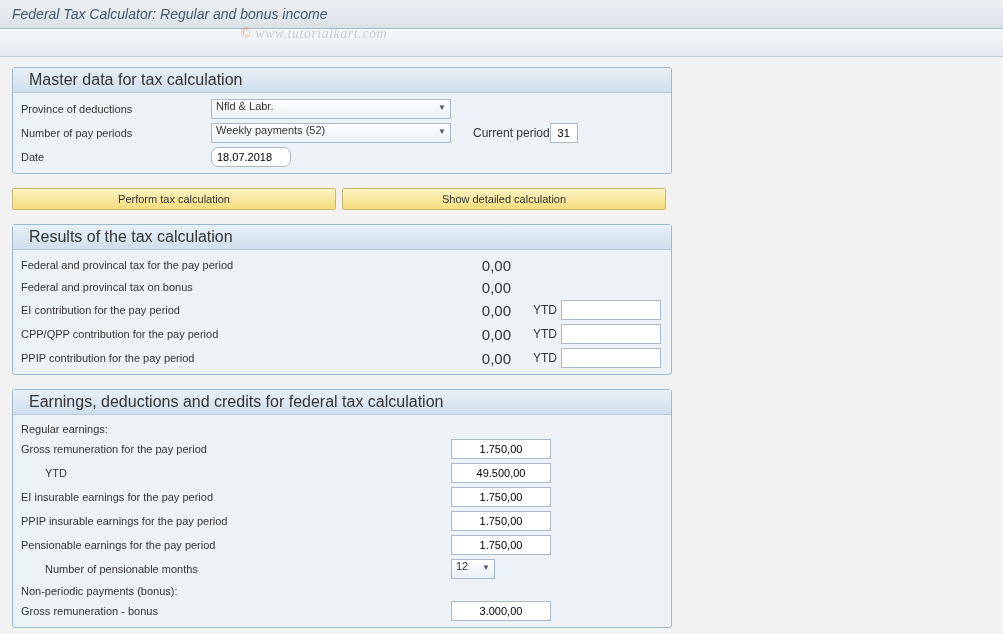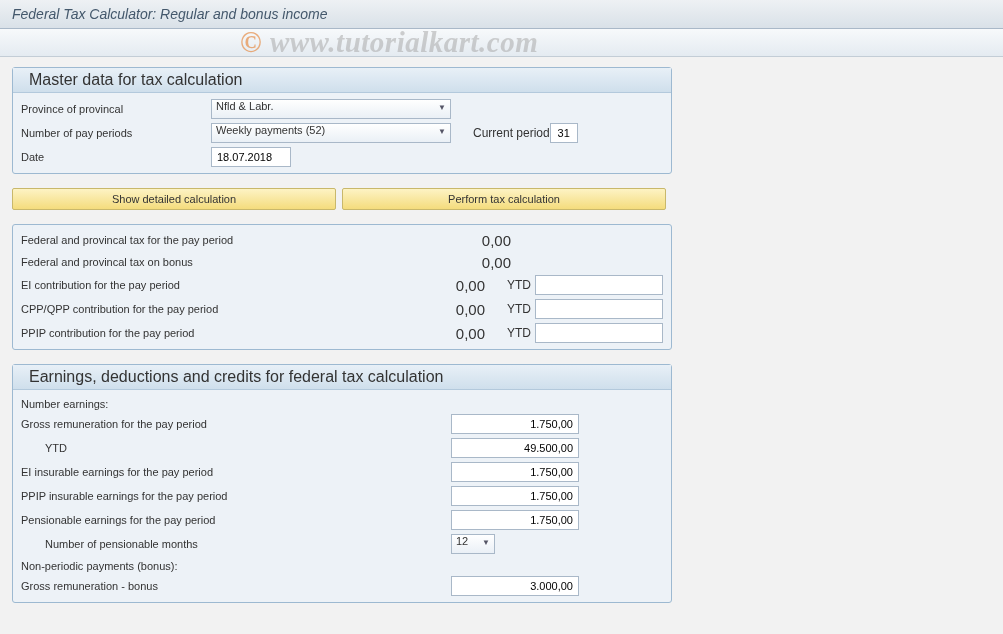--- a/index.html
+++ b/index.html
@@ -80,24 +80,24 @@
     color: #556;
   }
   .input {
     height: 20px;
     border: 1px solid #a9b8c8;
     background: #fff;
     font-size: 11px;
     padding: 0 5px;
     text-align: right;
   }
-  .input.left { text-align: left; }
+  .input.left { text-align: left; border-radius: 7px; }
   .input.w80 { width: 80px; }
   .input.w30 { width: 28px; text-align: center;}
-  .input.w110 { width: 128px; }
+  .input.w110 { width: 100px; text-align: center; }
   .value-static {
     width: 60px;
     text-align: right;
     font-size: 15px;
   }
   .secondary-label {
     margin-left: 22px;
     font-size: 12px;
   }
   .buttons-row {
@@ -117,65 +117,65 @@
     color: #333;
     line-height: 20px;
     cursor: pointer;
   }
   .sub-label { font-size: 11px; color: #333; padding: 4px 8px 2px 8px; }
   .watermark {
     position: fixed;
     top: 26px;
     left: 240px;
     color: rgba(170,170,170,0.55);
-    font-size: 29px;
+    font-size: 14px;
     font-family: Georgia, serif;
     font-style: italic;
     letter-spacing: .5px;
     pointer-events: none;
-    font-weight: bold;
   }
   .watermark .c { color: rgba(230,140,70,0.7); }
 </style>
 </head>
 <body>
 
 <div class="title-bar">Federal Tax Calculator: Regular and bonus income</div>
 <div class="toolbar"></div>
 
 <div class="watermark"><span class="c">©</span> www.tutorialkart.com</div>
 
 <div class="content">
 
   <div class="panel narrow">
     <div class="panel-header">Master data for tax calculation</div>
     <div class="panel-body">
       <div class="row">
-        <div class="label">Province of provincal</div>
+        <div class="label">Province of deductions</div>
         <div class="select">Nfld &amp; Labr.</div>
       </div>
       <div class="row">
         <div class="label">Number of pay periods</div>
         <div class="select">Weekly payments (52)</div>
         <div class="secondary-label">Current period</div>
         <input class="input w30" style="margin-left: 0;" value="31">
       </div>
       <div class="row">
         <div class="label">Date</div>
         <input class="input w80 left" value="18.07.2018" style="">
       </div>
     </div>
   </div>
 
   <div class="buttons-row">
+    <div class="action-btn">Perform tax calculation</div>
     <div class="action-btn">Show detailed calculation</div>
-    <div class="action-btn">Perform tax calculation</div>
   </div>
 
   <div class="panel narrow">
+    <div class="panel-header">Results of the tax calculation</div>
     <div class="panel-body">
       <div class="row">
         <div class="label wide">Federal and provincal tax for the pay period</div>
         <div class="value-static">0,00</div>
       </div>
       <div class="row">
         <div class="label wide">Federal and provincal tax on bonus</div>
         <div class="value-static">0,00</div>
       </div>
       <div class="row">
@@ -195,21 +195,21 @@
         <div class="value-static">0,00</div>
         <div class="secondary-label">YTD</div>
         <input class="input w110" style="margin-left: 4px;" value="">
       </div>
     </div>
   </div>
 
   <div class="panel narrow">
     <div class="panel-header">Earnings, deductions and credits for federal tax calculation</div>
     <div class="panel-body">
-      <div class="sub-label">Number earnings:</div>
+      <div class="sub-label">Regular earnings:</div>
       <div class="row">
         <div class="label wide">Gross remuneration for the pay period</div>
         <input class="input w110" value="1.750,00" style="">
       </div>
       <div class="row">
         <div class="label wide indent">YTD</div>
         <input class="input w110" value="49.500,00" style="">
       </div>
       <div class="row">
         <div class="label wide">EI insurable earnings for the pay period</div>

